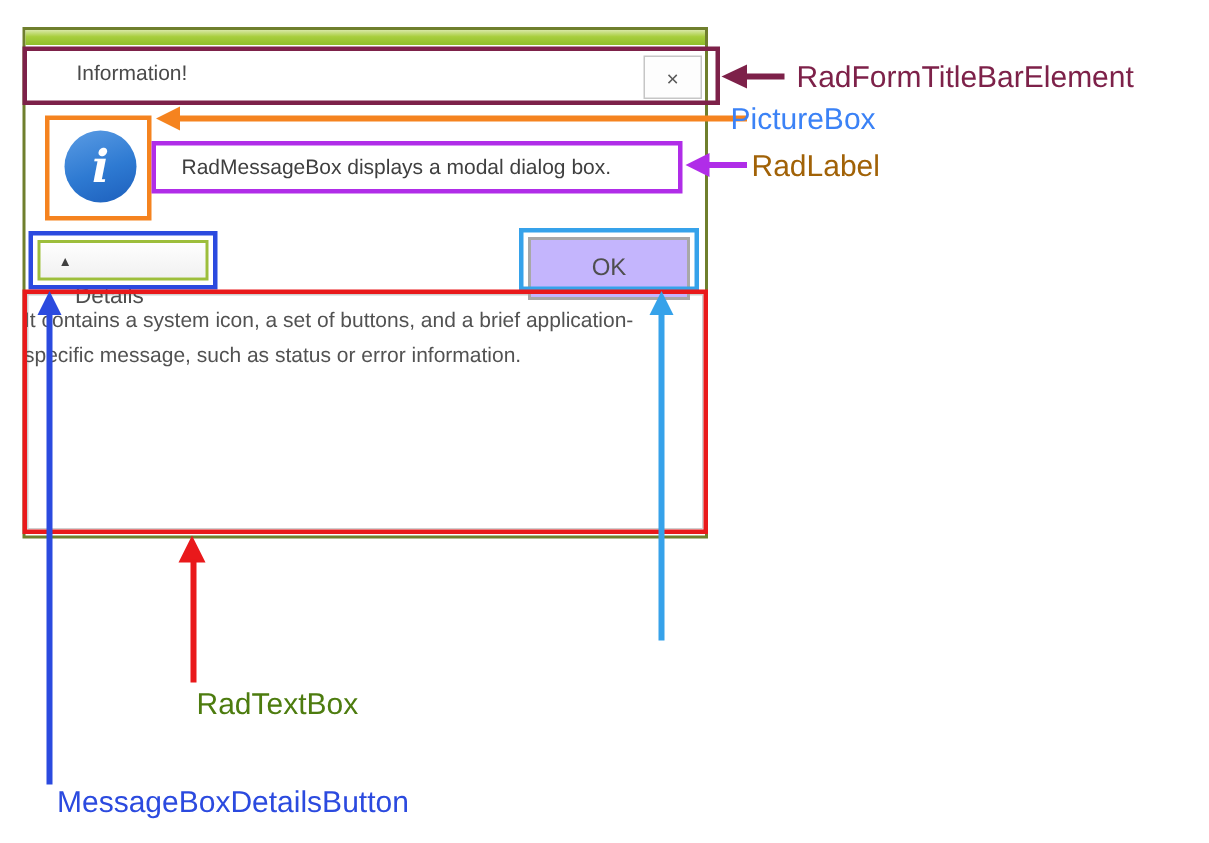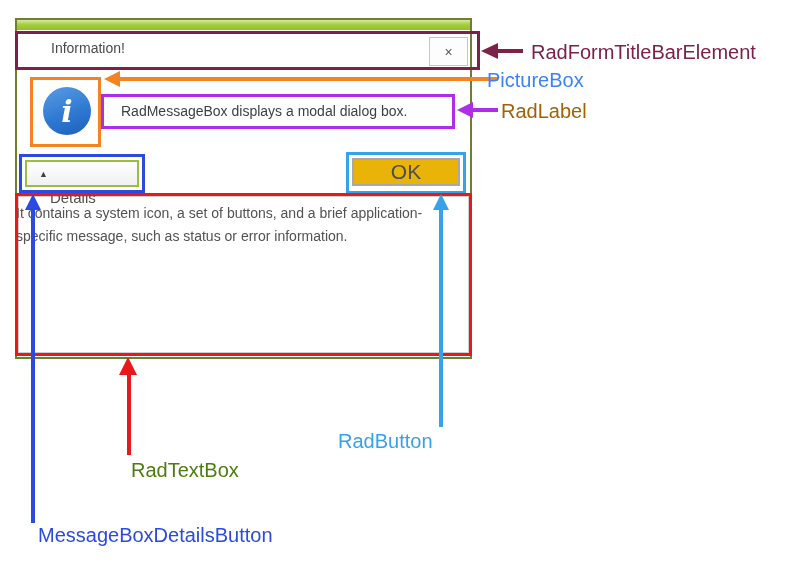--- a/index.html
+++ b/index.html
@@ -37,24 +37,24 @@
   }
   .details-btn{
     position:absolute;left:25px;top:160px;width:114px;height:27px;
     border:2px solid #9dbe3c;background:linear-gradient(#fefefe,#f1f1f1);
     z-index:10;display:flex;align-items:center;box-sizing:border-box;
     padding-left:12px;color:#4f4f4f;cursor:default;
   }
   .details-btn .tri{font-size:9px;margin-right:2px;color:#3f3f3f;}
   .details-btn .lbl{font-size:15px;margin-top:47px;}
   .ok-btn{
-    position:absolute;left:352px;top:158px;width:108px;height:28px;
-    border:2px solid #a8a8a8;background:#eab308;z-index:10;box-sizing:border-box;
+    position:absolute;left:352px;top:158px;width:108px;height:42px;
+    border:2px solid #a8a8a8;background:#c4b5fd;z-index:10;box-sizing:border-box;
     display:flex;align-items:center;justify-content:center;
-    font-size:21px;color:#4f4f4f;cursor:default;
+    font-size:16px;color:#4f4f4f;cursor:default;
   }
   .details-textbox{
     position:absolute;left:18px;top:196px;width:451px;height:157px;
     border:1px solid #cfcfcf;background:#ffffff;z-index:9;box-sizing:border-box;
   }
   .details-text{
     position:absolute;left:16px;top:202px;width:452px;
     font-size:14px;line-height:23px;color:#525252;z-index:10;
   }
   
@@ -136,17 +136,16 @@
   <div class="tri0 blue-head"></div>
   <div class="shaft blue-shaft"></div>
   <div class="tri0 lblue-head"></div>
   <div class="shaft lblue-shaft"></div>
   <div class="tri0 red-head"></div>
   <div class="shaft red-shaft"></div>
 
   <div class="ann-label lab-titlebar">RadFormTitleBarElement</div>
   <div class="ann-label lab-picture">PictureBox</div>
   <div class="ann-label lab-label">RadLabel</div>
-  <div class="ann-label lab-button">RadButton</div>
   <div class="ann-label lab-textbox">RadTextBox</div>
   <div class="ann-label lab-details">MessageBoxDetailsButton</div>
 
 </div>
 
 </body></html>

